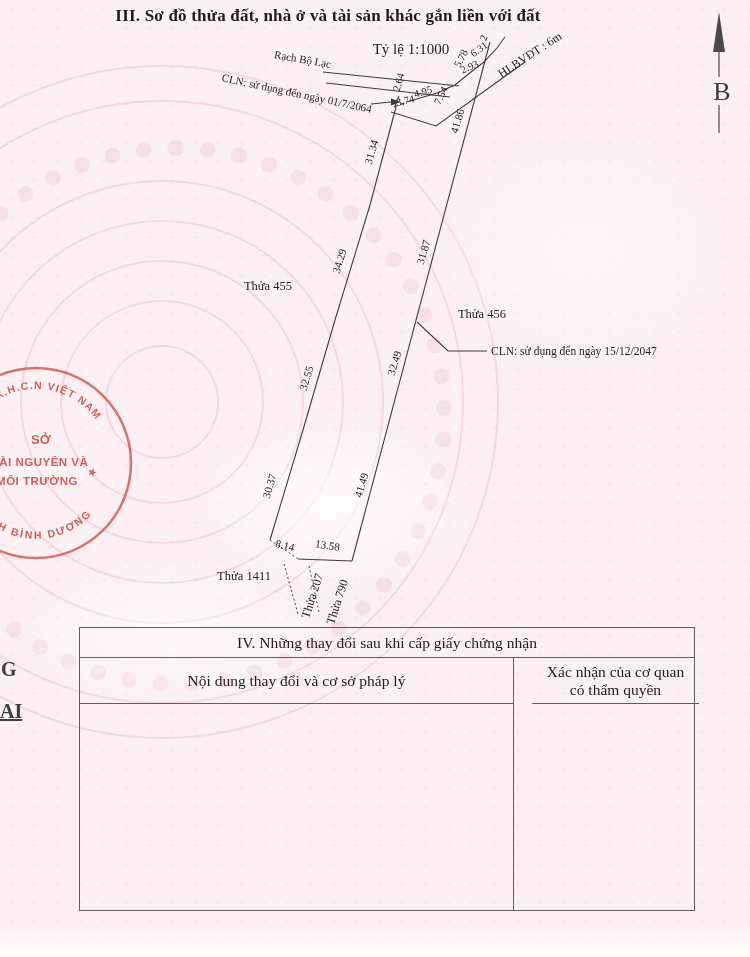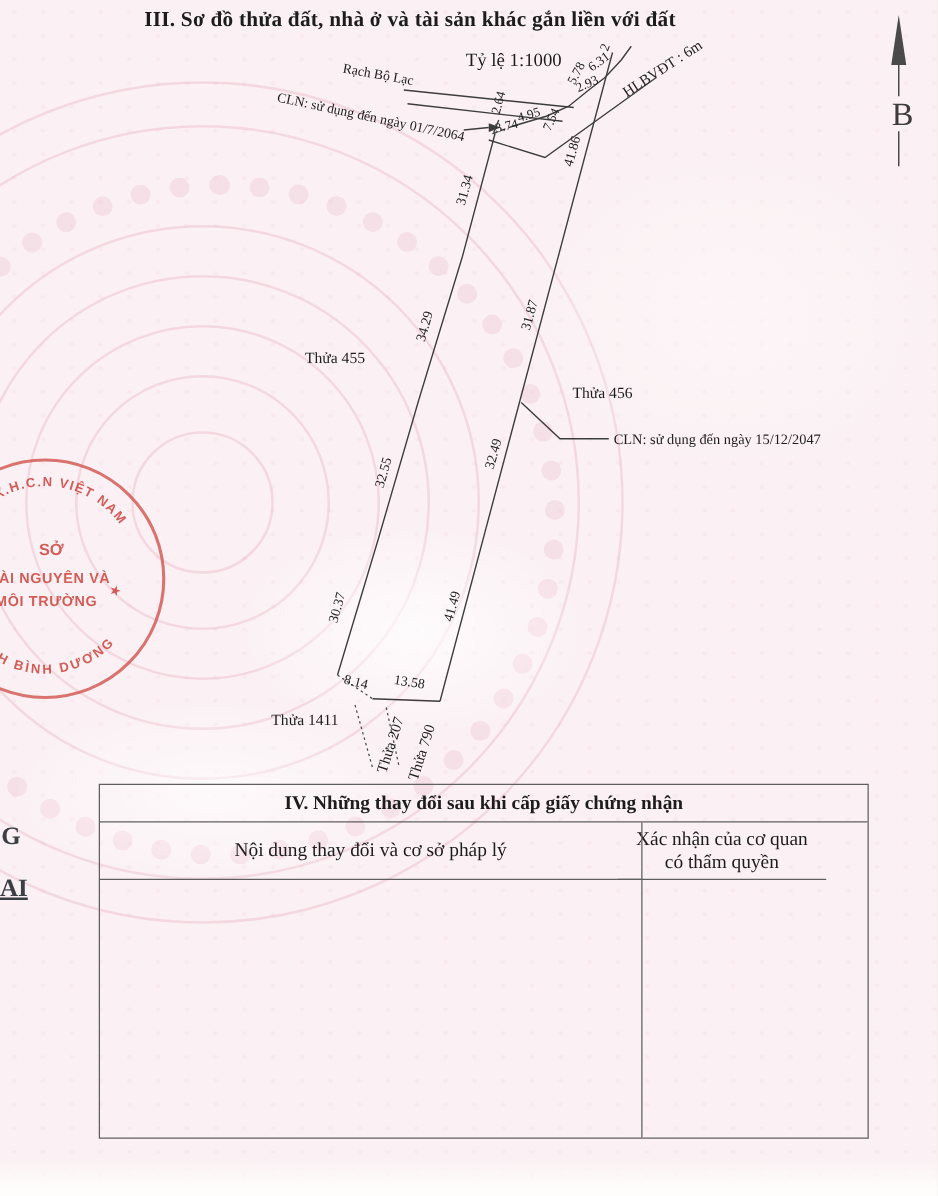--- a/index.html
+++ b/index.html
@@ -37,24 +37,24 @@
   svg.stamp{position:absolute;left:0;top:355px;opacity:.92;}
   .st-arc{font:bold 10.5px "Liberation Sans",sans-serif;letter-spacing:1.2px;}
   .st-arc2{font:bold 10.5px "Liberation Sans",sans-serif;letter-spacing:2px;}
   .st-c1{font:bold 13px "Liberation Sans",sans-serif;text-anchor:middle;}
   .st-c2{font:bold 11.5px "Liberation Sans",sans-serif;text-anchor:middle;letter-spacing:.5px;}
   .st-star{font:11px "Liberation Sans",sans-serif;text-anchor:middle;}
   
   .tbl{position:absolute;left:79px;top:627px;width:616px;height:284px;
        border:1.5px solid #5f5f5f;box-sizing:border-box;font-size:15.5px;}
   .tbl .h1{position:absolute;left:0;top:0;width:100%;height:30px;border-bottom:1.5px solid #5f5f5f;
-       display:flex;align-items:center;justify-content:center;font-weight:bold;box-sizing:border-box;}
+       display:flex;align-items:center;justify-content:center;font-weight:normal;box-sizing:border-box;}
   .tbl .c1h{position:absolute;left:0;top:30px;width:433px;height:46px;border-bottom:1.5px solid #5f5f5f;
        display:flex;align-items:center;justify-content:center;box-sizing:border-box;text-align:center;}
-  .tbl .c2h{position:absolute;left:414px;top:30px;width:167px;height:46px;border-bottom:1.5px solid #5f5f5f;
+  .tbl .c2h{position:absolute;left:452px;top:30px;width:167px;height:46px;border-bottom:1.5px solid #5f5f5f;
        display:flex;align-items:center;justify-content:center;text-align:center;
        line-height:1.15;padding:0 8px;box-sizing:border-box;}
   .tbl .vline{position:absolute;left:433px;top:30px;height:252px;border-left:1.5px solid #5f5f5f;}
   
   .fold{position:absolute;top:0;right:12px;width:1px;height:100%;background:#ccc4be;}
   .rightstrip{position:absolute;top:0;right:0;width:12px;height:100%;
        background:linear-gradient(90deg,#f7eef0,#fdfbf8);}
   .botfade{position:absolute;left:0;bottom:0;width:100%;height:30px;
        background:linear-gradient(180deg,rgba(255,255,255,0),#fefdfb 80%);}
   .mletter{position:absolute;font-weight:bold;font-size:20px;color:#3a3f44;}

